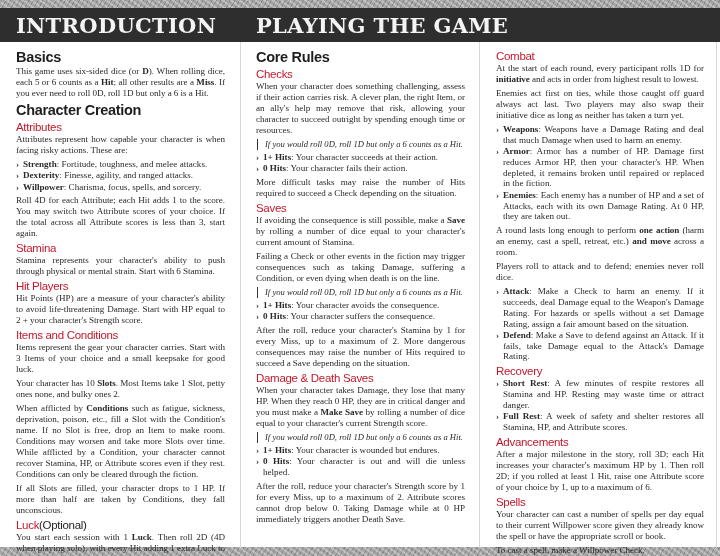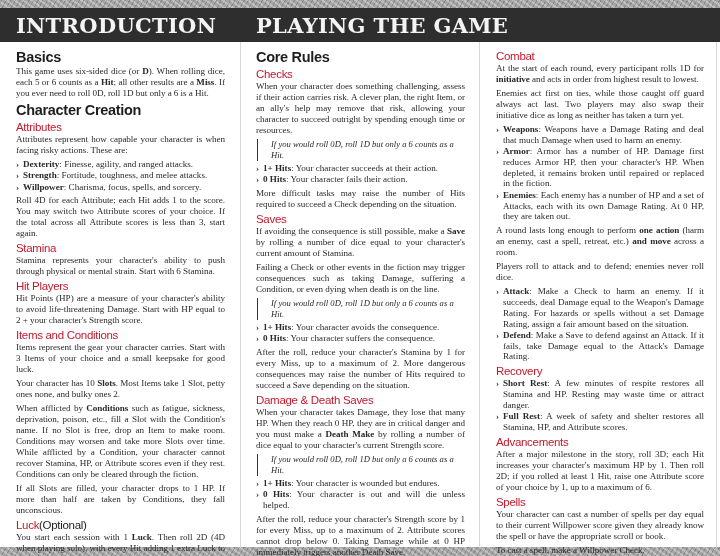--- a/index.html
+++ b/index.html
@@ -66,21 +66,21 @@
   }
   p b, li b { font-weight: bold; }
   ul { list-style: none; margin-bottom: 3px; }
   li {
     font-size: 9.1px; line-height: 10.8px; text-align: justify;
     padding-left: 7px; text-indent: -7px; margin-bottom: 0.5px;
   }
   li .arrow { font-weight: bold; display: inline-block; width: 7px; text-indent: 0; }
   .note {
     font-style: italic; font-size: 8.6px; line-height: 11px;
-    border-left: 1.5px solid #333; padding-left: 13px; margin: 1px 0 2px 1px;
+    border-left: 1.5px solid #333; padding-left: 7px; margin: 1px 0 2px 1px;
   }
 </style>
 </head>
 <body>
 
 <div class="grunge top"></div>
 <div class="header-bar"></div>
 <div class="page"></div>
 <div class="grunge bottom"></div>
 
@@ -94,22 +94,22 @@
 <div class="col c1">
   <h2>Basics</h2>
   <p>This game uses six-sided dice (or <b>D</b>). When rolling dice, each 5 or 6 counts as a <b>Hit</b>; all other results are a <b>Miss</b>. If you ever need to roll 0D, roll 1D but only a 6 is a Hit.</p>
 
   <h2>Character Creation</h2>
   <h3>
       <span>Attributes</span>
     </h3>
   <p>Attributes represent how capable your character is when facing risky actions. These are:</p>
   <ul>
+      <li><span class="arrow">›</span><b>Strength</b><span>: Fortitude, toughness, and melee attacks.</span></li>
       <li><span class="arrow">›</span><b>Dexterity</b><span>: Finesse, agility, and ranged attacks.</span></li>
-      <li><span class="arrow">›</span><b>Strength</b><span>: Fortitude, toughness, and melee attacks.</span></li>
       <li><span class="arrow">›</span><b>Willpower</b><span>: Charisma, focus, spells, and sorcery.</span></li>
     </ul>
   <p>Roll 4D for each Attribute; each Hit adds 1 to the score. You may switch two Attribute scores of your choice. If the total across all Attribute scores is less than 3, start again.</p>
 
   <h3>
       <span>Stamina</span>
     </h3>
   <p>Stamina represents your character's ability to push through physical or mental strain. Start with 6 Stamina.</p>
 
   <h3>
@@ -153,21 +153,21 @@
   <div class="note">If you would roll 0D, roll 1D but only a 6 counts as a Hit.</div>
   <ul>
       <li><span class="arrow">›</span><b>1+ Hits</b><span>: Your character avoids the consequence.</span></li>
       <li><span class="arrow">›</span><b>0 Hits</b><span>: Your character suffers the consequence.</span></li>
     </ul>
   <p>After the roll, reduce your character's Stamina by 1 for every Miss, up to a maximum of 2. More dangerous consequences may raise the number of Hits required to succeed a Save depending on the situation.</p>
 
   <h3>
       <span>Damage &amp; Death Saves</span>
     </h3>
-  <p>When your character takes Damage, they lose that many HP. When they reach 0 HP, they are in critical danger and you must make a <b>Death Make</b> by rolling a number of dice equal to your character's current Strength score.</p>
+  <p>When your character takes Damage, they lose that many HP. When they reach 0 HP, they are in critical danger and you must make a <b>Make Save</b> by rolling a number of dice equal to your character's current Strength score.</p>
   <div class="note">If you would roll 0D, roll 1D but only a 6 counts as a Hit.</div>
   <ul>
       <li><span class="arrow">›</span><b>1+ Hits</b><span>: Your character is wounded but endures.</span></li>
       <li><span class="arrow">›</span><b>0 Hits</b><span>: Your character is out and will die unless helped.</span></li>
     </ul>
   <p>After the roll, reduce your character's Strength score by 1 for every Miss, up to a maximum of 2. Attribute scores cannot drop below 0. Taking Damage while at 0 HP immediately triggers another Death Save.</p>
 </div>
 
 <div class="col c3">
   <h3>

